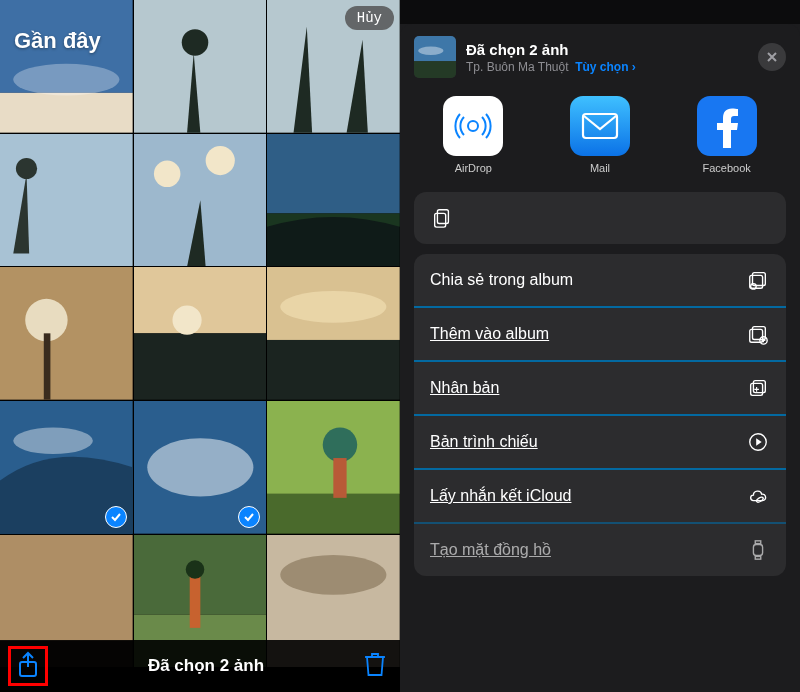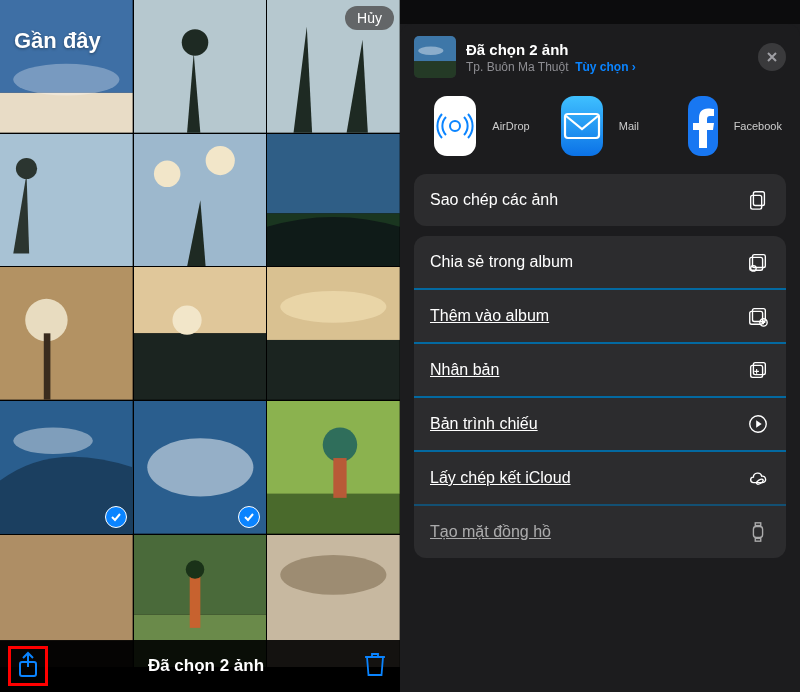--- a/index.html
+++ b/index.html
@@ -6,21 +6,21 @@
   body { width:800px; height:692px; background:#000; display:flex; overflow:hidden; }
   .panel { height:692px; position:relative; }
   .left { width:400px; background:#000; }
   .right { width:400px; background:#1c1c1e; }
 
   
   .grid { display:grid; grid-template-columns:repeat(3,1fr); gap:1px; width:100%; }
   .thumb { aspect-ratio:1/1; position:relative; overflow:hidden; }
   .thumb svg { width:100%; height:100%; display:block; }
   .overlay-title { position:absolute; top:28px; left:14px; font-size:22px; font-weight:700; color:#ffffff; z-index:5; text-shadow:0 1px 3px rgba(0,0,0,.4); }
-  .cancel-pill { position:absolute; top:6px; right:6px; background:rgba(80,80,80,.82); color:#fff; font-size:14px; padding:4px 12px; border-radius:13px; z-index:6; }
+  .cancel-pill { position:absolute; top:6px; right:6px; background:rgba(80,80,80,.82); color:#fff; font-size:14px; padding:4px 12px; border-radius:13px; z-index:6;font-family:Liberation Mono, monospace; }
   .check { position:absolute; right:6px; bottom:6px; width:22px; height:22px; border-radius:50%; background:#0a84ff; border:1.5px solid #fff; display:flex; align-items:center; justify-content:center; }
   .check svg { width:12px; height:12px; }
   .bottombar { position:absolute; bottom:0; left:0; right:0; height:52px; background:rgba(0,0,0,.9); display:flex; align-items:center; justify-content:space-between; padding:0 14px; }
   .share-hl { border:3px solid #f00; padding:2px 4px 0 4px; margin-left:-6px; }
   .share-hl svg { width:26px; height:28px; }
   .sel-label { color:#fff; font-size:17px; font-weight:600; }
   .trash svg { width:22px; height:26px; }
 
   
   .right-top { position:absolute; top:0; left:0; right:0; height:24px; background:#000; opacity:.55; }
@@ -28,21 +28,21 @@
   .header { display:flex; align-items:center; padding:12px 14px 18px 14px; gap:10px; }
   .hthumb { width:42px; height:42px; border-radius:5px; overflow:hidden; background:#2c2c2e; }
   .hthumb svg { width:100%; height:100%; }
   .htxt { flex:1; }
   .htitle { color:#fff; font-size:15px; font-weight:600; }
   .hsub { color:#8e8e93; font-size:12px; margin-top:2px; }
   .hlink { color:#0a84ff;font-weight:bold; }
   .close { width:28px; height:28px; border-radius:50%; background:#3a3a3c; display:flex; align-items:center; justify-content:center; }
   .close svg { width:12px; height:12px; }
   .approw { display:flex; justify-content:space-around; padding:0 10px 18px 10px; }
-  .app { display:flex; flex-direction:row; align-items:center; gap:16px; width:78px; }
+  .app { display:flex; flex-direction:column; align-items:center; gap:6px; width:78px; }
   .appicon { width:60px; height:60px; border-radius:13px; display:flex; align-items:center; justify-content:center; }
   .applabel { color:#ccc; font-size:11px; text-align:center; }
   .actions { padding:0 14px; }
   .group { background:#2c2c2e; border-radius:12px; margin-bottom:10px; overflow:hidden; }
   .row { display:flex; align-items:center; justify-content:space-between; padding:14px 16px; color:#fff; font-size:16px; }
   .row + .row { border-top:2px solid #0369a1;text-decoration:underline; }
   .row .ri { width:24px; height:24px; display:flex; align-items:center; justify-content:center; }
   .row .ri svg { width:22px; height:22px; stroke:#fff; fill:none; stroke-width:1.5; }
   .hl-red { outline:3px solid #f00; outline-offset:-1px; }
 </style>
@@ -250,21 +250,20 @@
               <path d="M19 44 L19 26 L25 26 L26 19 L19 19 L19 15 C19 13 20 12 22 12 L26 12 L26 5 C25 5 22 4.5 20 4.5 C14 4.5 11 8 11 14 L11 19 L5 19 L5 26 L11 26 L11 44 Z" fill="#fff"></path>
             </svg>
         </div>
         <div class="applabel">Facebook</div>
       </div>
     </div>
 
     <div class="actions">
       <div class="group">
         <div class="row">
-          <span>Sao chép các ảnh</span>
           <span class="ri">
               <svg viewBox="0 0 24 24">
                 <rect x="7" y="3" width="12" height="15" rx="2"></rect>
                 <rect x="4" y="7" width="12" height="15" rx="2"></rect>
               </svg>
             </span>
         </div>
       </div>
 
       <div class="group">
@@ -302,21 +301,21 @@
         <div class="row">
           <span>Bản trình chiếu</span>
           <span class="ri">
               <svg viewBox="0 0 24 24">
                 <circle cx="12" cy="12" r="9"></circle>
                 <path d="M10 8 L16 12 L10 16 Z" fill="#fff" stroke="none"></path>
               </svg>
             </span>
         </div>
         <div class="row">
-          <span>Lấy chép kết iCloud</span>
+          <span>Lấy nhắn kết iCloud</span>
           <span class="ri">
               <svg viewBox="0 0 24 24">
                 <path d="M7 17 C3 17 3 11 7 11 C7 6 15 5 16 10 C21 9 22 17 17 17 Z"></path>
                 <ellipse cx="14" cy="16" rx="4" ry="2" transform="rotate(-30 14 16)"></ellipse>
               </svg>
             </span>
         </div>
         <div class="row" style="opacity:.6">
           <span>Tạo mặt đồng hồ</span>
           <span class="ri">

